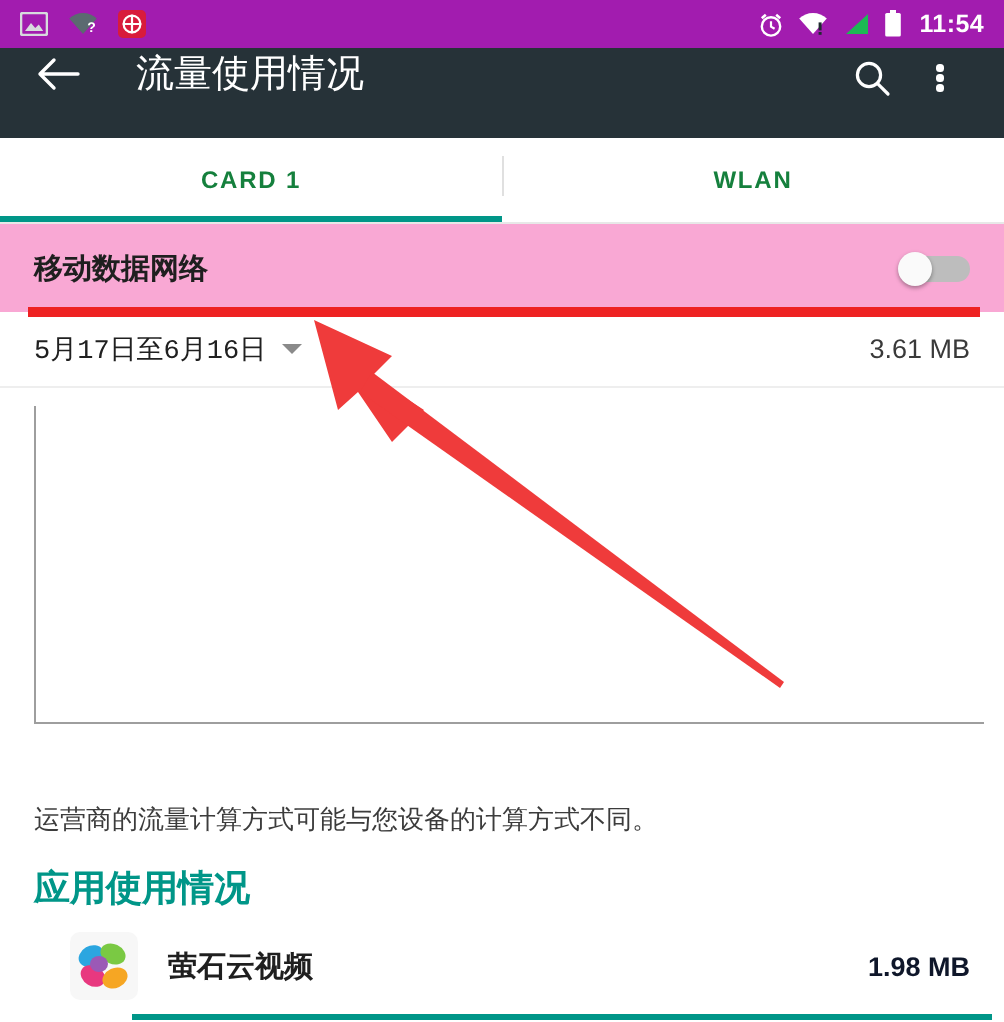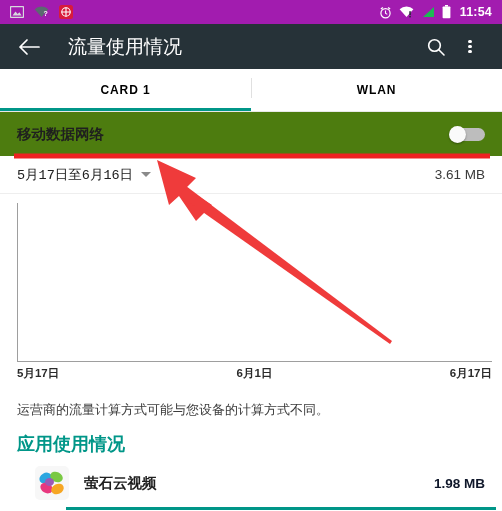--- a/index.html
+++ b/index.html
@@ -54,21 +54,20 @@
     font-weight: bold;
     letter-spacing: 0.2px;
     margin-left: 2px;
   }
 
   
   .toolbar {
     height: 45px;
     background: #263238;
     display: flex;
-    align-items: center;
     padding: 0 21px 0 16px;
     box-sizing: border-box;
   }
   .tb-back {
     width: 26px;
     height: 26px;
     display: flex;
     align-items: center;
     justify-content: center;
     cursor: pointer;
@@ -105,21 +104,21 @@
     position: relative;
   }
   .tab {
     flex: 1;
     display: flex;
     align-items: center;
     justify-content: center;
     font-size: 12px;
     font-weight: bold;
     letter-spacing: 0.9px;
-    color: #000000;
+    color: #15803d;
     cursor: pointer;
     position: relative;
   }
   .tab-sep {
     position: absolute;
     left: 50%;
     top: 9px;
     bottom: 13px;
     width: 1px;
     background: #e0e0e0;
@@ -137,21 +136,21 @@
     background: #e8e8e8;
   }
 
   
   .data-row {
     height: 44px;
     display: flex;
     align-items: center;
     padding: 0 17px;
     box-sizing: border-box;
-    background: #4d7c0f;
+    background: #f9a8d4;
   }
   .data-label {
     flex: 1;
     font-size: 14.5px;
     font-weight: bold;
     color: #1f1f1f;
   }
   .switch {
     width: 44px;
     height: 17px;
@@ -405,25 +404,20 @@
   </div>
 
   <div class="range-row">
     <span class="range-label">5月17日至6月16日</span>
     <span class="caret"></span>
     <span class="range-total">3.61 MB</span>
   </div>
 
   <div class="chart-wrap">
     <div class="chart-area"></div>
-    <div class="chart-ticks">
-      <span class="chart-tick">5月17日</span>
-      <span class="chart-tick">6月1日</span>
-      <span class="chart-tick">6月17日</span>
-    </div>
   </div>
 
   <div class="footnote">运营商的流量计算方式可能与您设备的计算方式不同。</div>
 
   <div class="section-head">应用使用情况</div>
 
   <div class="app-row">
     <div class="app-icon">
       <span class="petal p-blue"></span>
       <span class="petal p-green"></span>

